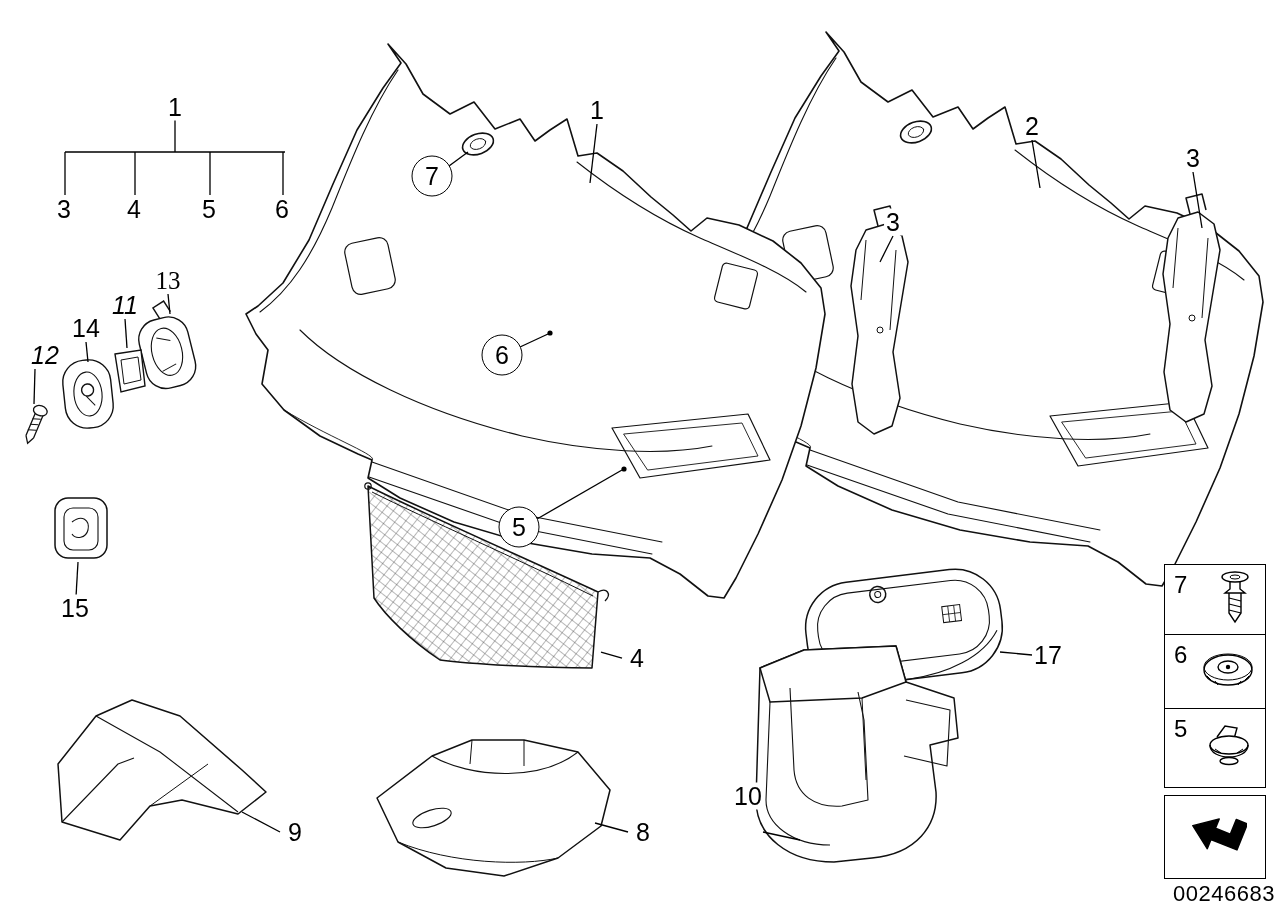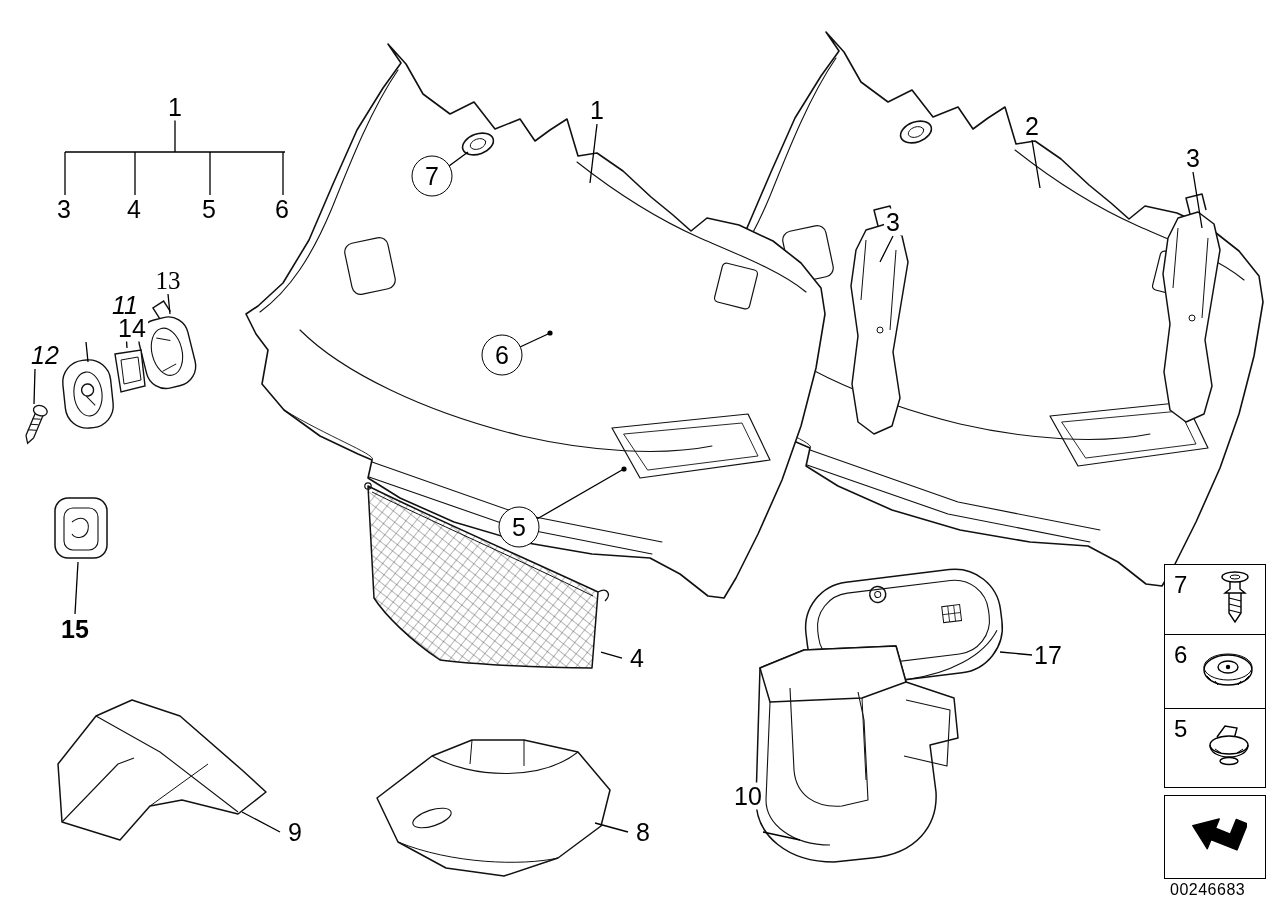--- a/index.html
+++ b/index.html
@@ -13,22 +13,22 @@
                      display:flex; align-items:center; justify-content:center; padding:0; }
   .legend { position:absolute; left:1164px; top:564px; width:102px; }
   .legend-box { border:1.7px solid #000; background:#fff; position:relative; }
   .legend-box.b7 { height:72px; }
   .legend-box.b6 { height:75px; margin-top:-1.7px; }
   .legend-box.b5 { height:80px; margin-top:-1.7px; }
   .legend-label { position:absolute; top:6px; left:9px; font-size:24px; }
   .legend-icon { position:absolute; right:8px; top:50%; transform:translateY(-50%); }
   .arrow-box { margin-top:7px; border:1.7px solid #000; height:84px; background:#fff;
                display:flex; align-items:center; justify-content:center; }
-  .part-number { position:absolute; left:1170px; top:881px; width:108px; text-align:left;
-                 font-size:16px; letter-spacing:0.5px; }
+  .part-number { position:absolute; left:1170px; top:881px; width:108px; text-align:center;
+                 font-size:22px; letter-spacing:0.5px; }
 </style>
 </head>
 <body>
 
 <div class="canvas">
 
   <svg class="art" width="1288" height="910" viewBox="0 0 1288 910">
     <defs>
       <pattern id="mesh" width="8" height="8" patternUnits="userSpaceOnUse" patternTransform="rotate(38)">
         <path d="M0,0 L0,8 M0,0 L8,0" stroke="#333" stroke-width="0.7" fill="none"></path>
@@ -183,25 +183,25 @@
       <div class="callout" style="left: 134px; top: 209px;">4</div>
       <div class="callout" style="left: 209px; top: 209px;">5</div>
       <div class="callout" style="left: 282px; top: 209px;">6</div>
       <div class="callout circled" style="left: 432px; top: 176px;">7</div>
       <div class="callout" style="left: 597px; top: 110px;">1</div>
       <div class="callout" style="left: 1032px; top: 126px;">2</div>
       <div class="callout" style="left: 1193px; top: 158px;">3</div>
       <div class="callout" style="left: 893px; top: 222px;">3</div>
       <div class="callout" style="left: 168px; top: 280px; font-family: Liberation Serif, serif;">13</div>
       <div class="callout" style="left: 125px; top: 305px; font-style: italic;">11</div>
-      <div class="callout" style="left: 86px; top: 328px; margin-left: 46px;">14</div>
+      <div class="callout" style="left: 86px; top: 328px;">14</div>
       <div class="callout" style="left: 45px; top: 355px; font-style: italic;">12</div>
       <div class="callout circled" style="left: 502px; top: 355px;">6</div>
       <div class="callout circled" style="left: 519px; top: 527px;">5</div>
-      <div class="callout" style="left: 75px; top: 629px; font-weight: bold;">15</div>
+      <div class="callout" style="left: 75px; top: 608px;">15</div>
       <div class="callout" style="left: 637px; top: 658px;">4</div>
       <div class="callout" style="left: 1048px; top: 655px;">17</div>
       <div class="callout" style="left: 295px; top: 832px;">9</div>
       <div class="callout" style="left: 643px; top: 832px;">8</div>
       <div class="callout" style="left: 748px; top: 796px;">10</div>
     </div>
 
   <div class="legend">
 
     <div class="legend-box b7">

